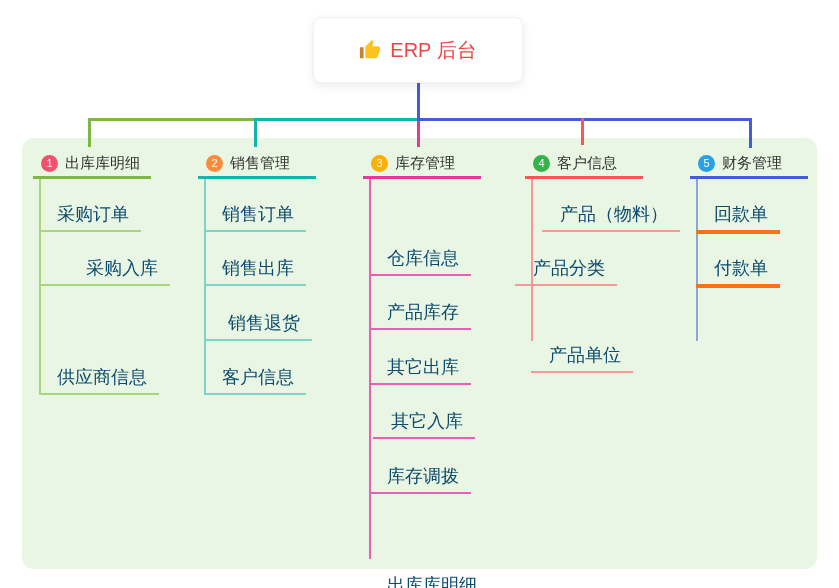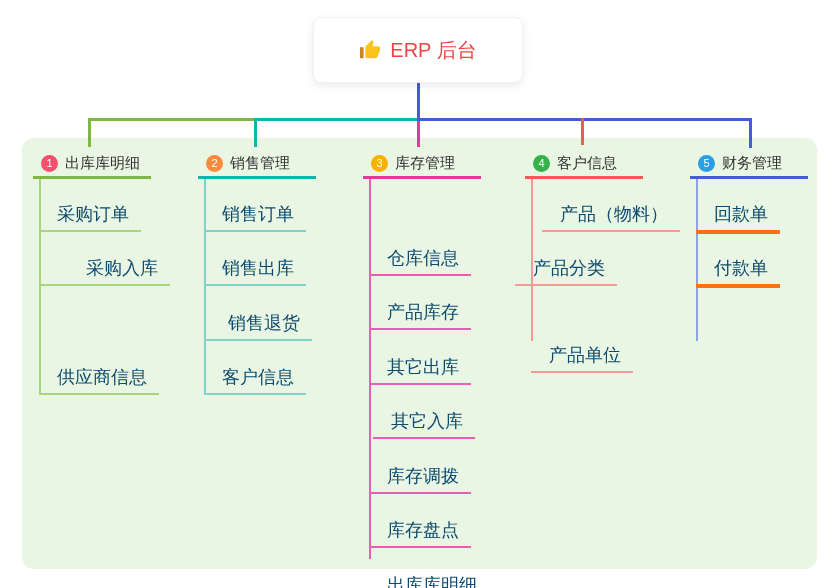--- a/index.html
+++ b/index.html
@@ -126,21 +126,20 @@
   <div class="child cl-2" style="left:204px; top:205px;">销售订单</div>
   <div class="child cl-2" style="left:204px; top:259px;">销售出库</div>
   <div class="child cl-2" style="left:204px; top:314px;padding-left:24px;">销售退货</div>
   <div class="child cl-2" style="left:204px; top:368px;">客户信息</div>
 
   <div class="child cl-3" style="left:369px; top:205px;">仓库信息</div>
   <div class="child cl-3" style="left:369px; top:259px;">产品库存</div>
   <div class="child cl-3" style="left:369px; top:314px;">其它出库</div>
   <div class="child cl-3" style="left:373px; top:368px;">其它入库</div>
   <div class="child cl-3" style="left:369px; top:423px;">库存调拨</div>
-  <div class="child cl-3" style="left:369px; top:477px;">库存盘点</div>
   <div class="child cl-3" style="left:369px; top:532px;">出库库明细</div>
 
   <div class="child cl-4" style="left:542px; top:205px;">产品（物料）</div>
   <div class="child cl-4" style="left:515px; top:259px;">产品分类</div>
   <div class="child cl-4" style="left:531px; top:314px;margin-top:32px;">产品单位</div>
 
   <div class="child cl-5" style="left:696px; top:205px;">回款单</div>
   <div class="child cl-5" style="left:696px; top:259px;">付款单</div>
 
 </div>

